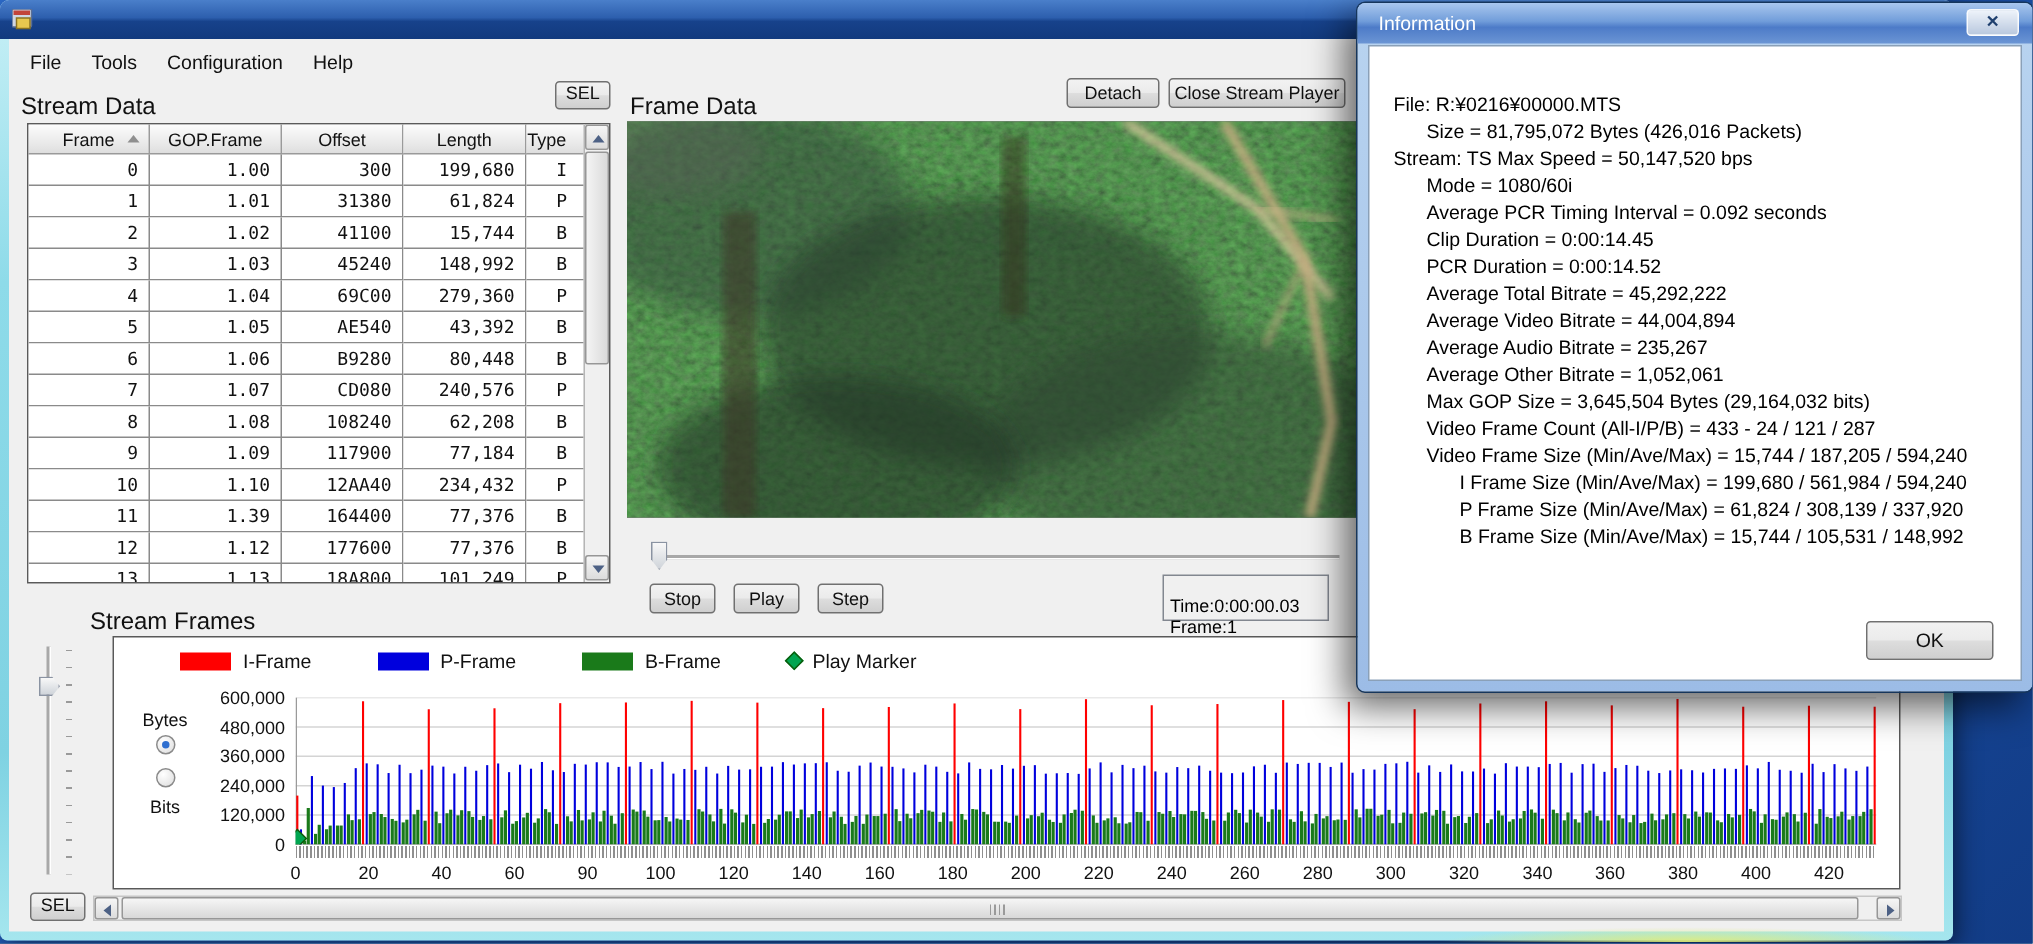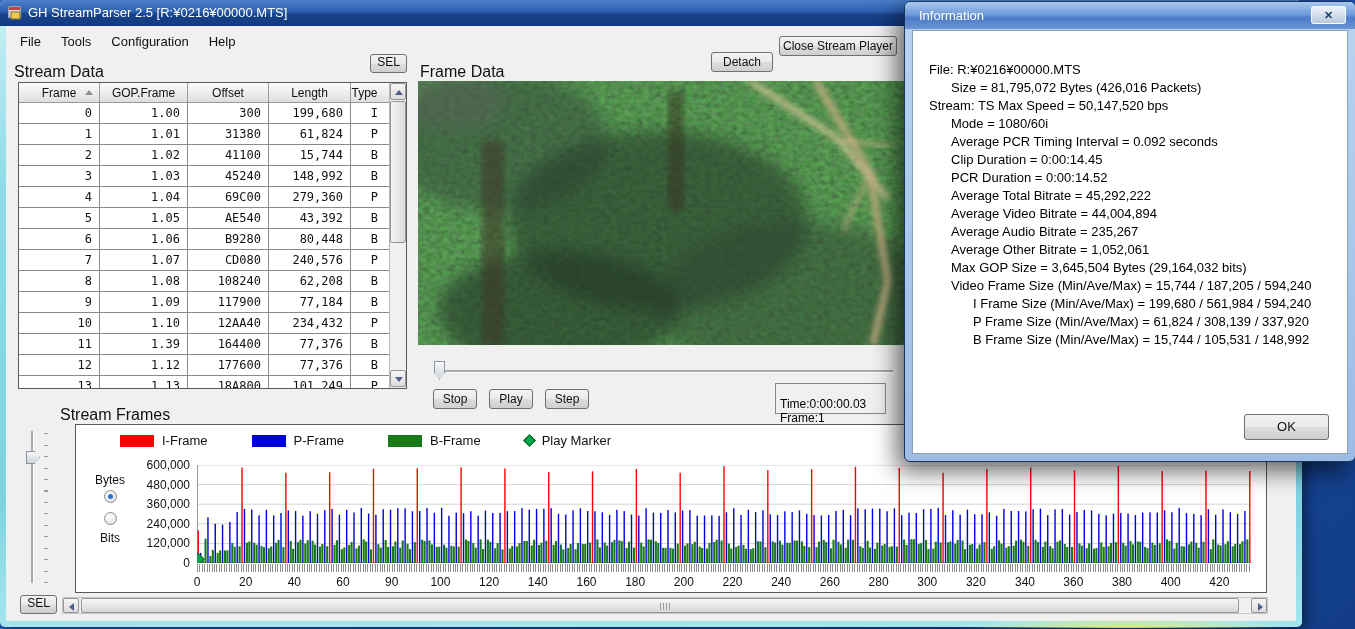--- a/index.html
+++ b/index.html
@@ -113,21 +113,20 @@
 
 <div class="stage">
 
   <div class="abs main-window">
     <div class="abs main-titlebar">
       <svg class="abs app-icon" viewBox="0 0 15 14">
         <rect x="0" y="0" width="13" height="12" rx="1" fill="#cfd6e4" stroke="#5a6f96"></rect>
         <rect x="1" y="1" width="11" height="3" fill="#c2443a"></rect>
         <rect x="3" y="6" width="9" height="7" fill="#e8c84f" stroke="#8a7322"></rect>
       </svg>
-      <div class="abs main-title-text">GH StreamParser 2.5 [R:¥0216¥00000.MTS]</div>
     </div>
     <div class="abs client"></div>
   </div>
 
   <div class="abs menubar"><div class="menu-item">File</div><div class="menu-item">Tools</div><div class="menu-item">Configuration</div><div class="menu-item">Help</div></div>
 
   <div class="abs section-label" style="left:14px;top:63px;">Stream Data</div>
   <div class="abs btn" style="left:370px;top:54px;width:37px;height:19px;">SEL</div>
 
   <div class="abs tbl">
@@ -244,21 +243,21 @@
         </div>
       <div class="sb-thumb" style="top:18px;height:142px;"></div>
       <div class="sb-btn" style="top:287px;">
           <span class="arr arr-dn"></span>
         </div>
     </div>
   </div>
 
   <div class="abs section-label" style="left:420px;top:63px;">Frame Data</div>
   <div class="abs btn" style="left:711px;top:52px;width:62px;height:20px;line-height:18px;">Detach</div>
-  <div class="abs btn" style="left:779px;top:36px;width:118px;height:20px;line-height:18px;">Close Stream Player</div>
+  <div class="abs btn" style="left:779px;top:52px;width:118px;height:20px;line-height:18px;">Close Stream Player</div>
 
   <div class="abs video">
     <svg width="486" height="264" viewBox="0 0 486 264">
       <defs>
         <filter id="blur8">
             <feGaussianBlur stdDeviation="8"></feGaussianBlur>
           </filter>
         <filter id="blur3">
             <feGaussianBlur stdDeviation="3"></feGaussianBlur>
           </filter>
@@ -842,20 +841,21 @@
           <div class="dlg-line" style="padding-left: 16px;">Stream: TS Max Speed = 50,147,520 bps</div>
           <div class="dlg-line" style="padding-left: 38px;">Mode = 1080/60i</div>
           <div class="dlg-line" style="padding-left: 38px;">Average PCR Timing Interval = 0.092 seconds</div>
           <div class="dlg-line" style="padding-left: 38px;">Clip Duration = 0:00:14.45</div>
           <div class="dlg-line" style="padding-left: 38px;">PCR Duration = 0:00:14.52</div>
           <div class="dlg-line" style="padding-left: 38px;">Average Total Bitrate = 45,292,222</div>
           <div class="dlg-line" style="padding-left: 38px;">Average Video Bitrate = 44,004,894</div>
           <div class="dlg-line" style="padding-left: 38px;">Average Audio Bitrate = 235,267</div>
           <div class="dlg-line" style="padding-left: 38px;">Average Other Bitrate = 1,052,061</div>
           <div class="dlg-line" style="padding-left: 38px;">Max GOP Size = 3,645,504 Bytes (29,164,032 bits)</div>
+          <div class="dlg-line" style="padding-left: 38px;">Video Frame Count (All-I/P/B) = 433 - 24 / 121 / 287</div>
           <div class="dlg-line" style="padding-left: 38px;">Video Frame Size (Min/Ave/Max) = 15,744 / 187,205 / 594,240</div>
           <div class="dlg-line" style="padding-left: 60px;">I Frame Size (Min/Ave/Max) = 199,680 / 561,984 / 594,240</div>
           <div class="dlg-line" style="padding-left: 60px;">P Frame Size (Min/Ave/Max) = 61,824 / 308,139 / 337,920</div>
           <div class="dlg-line" style="padding-left: 60px;">B Frame Size (Min/Ave/Max) = 15,744 / 105,531 / 148,992</div>
         </div>
       <div class="btn ok-btn">OK</div>
     </div>
   </div>
 
 </div>

